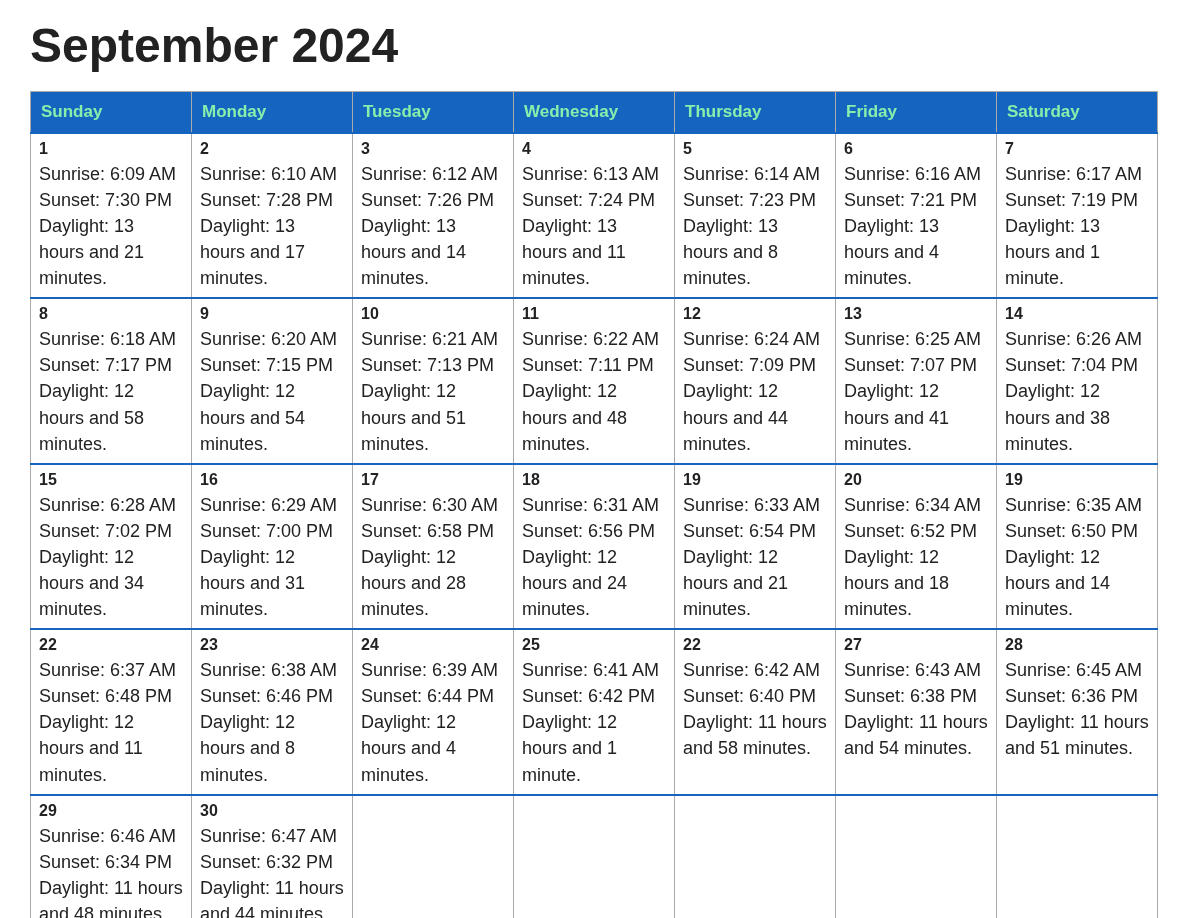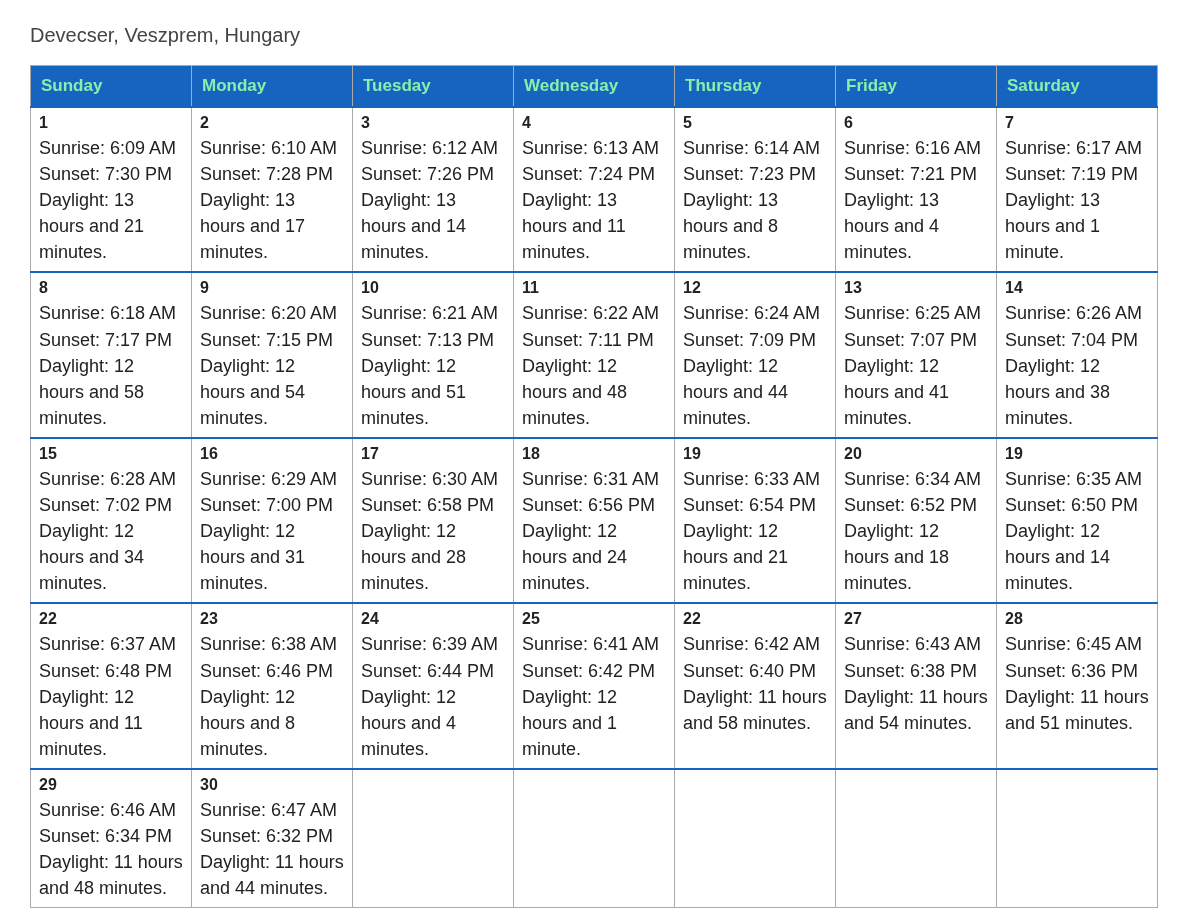--- a/index.html
+++ b/index.html
@@ -102,21 +102,21 @@
     .calendar-table thead tr th {
       border-top: 1px solid #aaa;
     }
   </style>
 </head>
 <body>
 
 <div>
   <div class="header-section">
     <div class="title-area">
-      <div class="location-title">Devecser, Veszprem, Hungary</div>
+      <div class="month-title">September 2024</div>
     </div>
   </div>
 
   <table class="calendar-table">
     <thead>
       <tr>
         <th>Sunday</th>
         <th>Monday</th>
         <th>Tuesday</th>
         <th>Wednesday</th>

